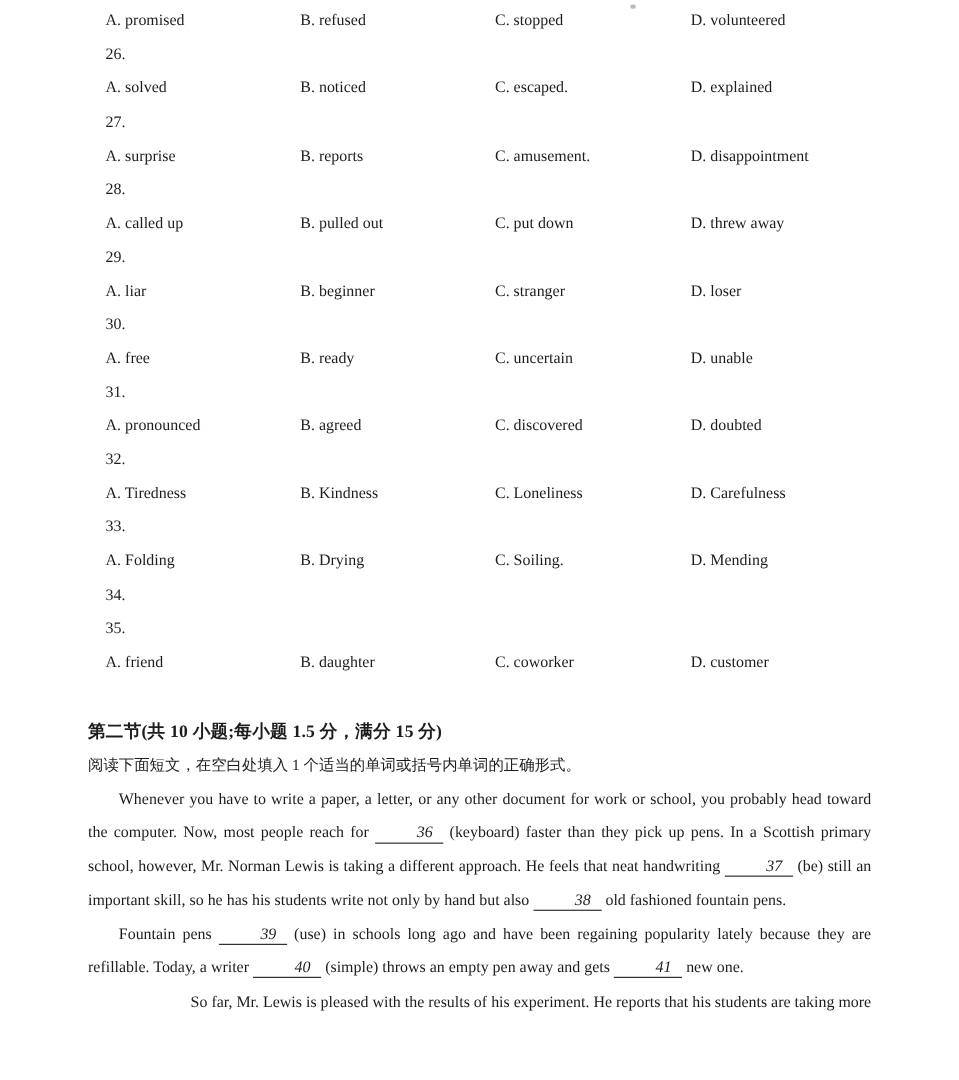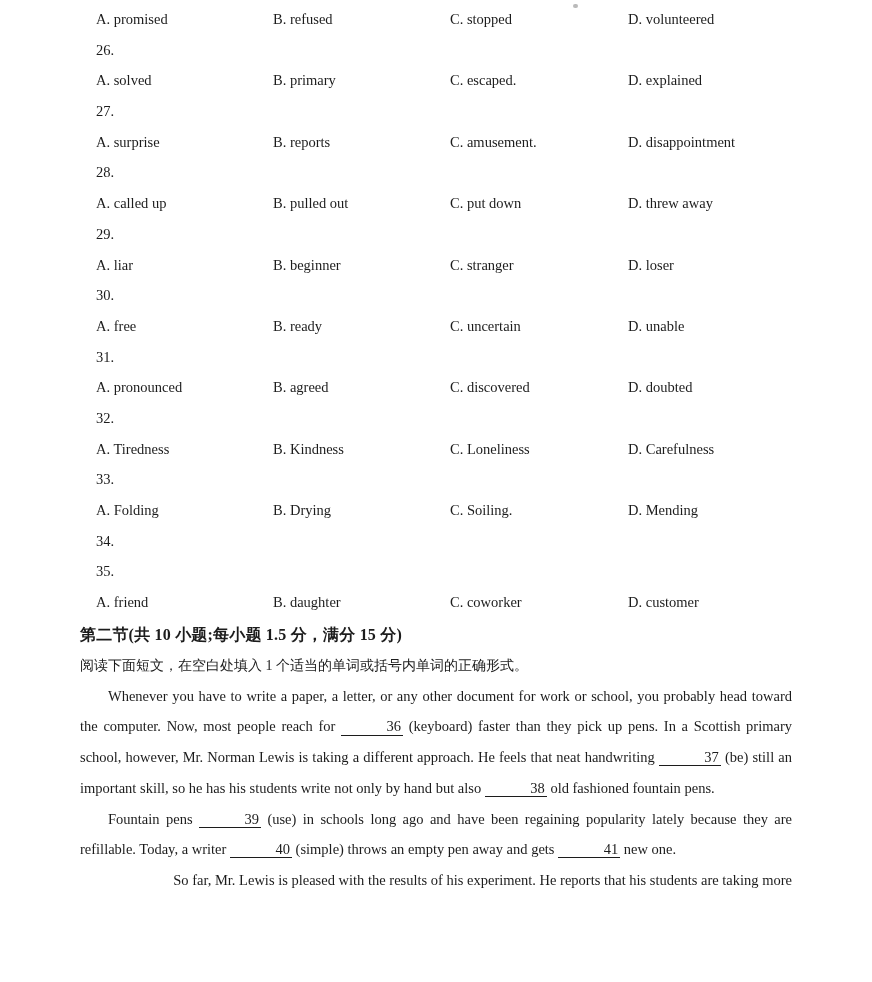--- a/index.html
+++ b/index.html
@@ -18,54 +18,56 @@
   .content { position:absolute; left:80px; top:4px; width:712px; }
 
   .row { height:30.7px; line-height:30.7px; font-size:14.5px; white-space:nowrap;margin-left:16px; }
   .opts { display:grid; grid-template-columns:177px 177px 178px auto; }
   .opt { display:block; }
   .qnum { }
 
   .heading {
     font-size:16px; font-weight:700; line-height:33px;
     letter-spacing:.2px;
+    margin-top:31px;
   }
   .instruction { font-size:14px; line-height:30px; }
 
   .para {
     margin:0; font-size:14.5px; line-height:30.7px;
     text-align:justify; text-indent:28px;
   }
   .para:last-child { text-align:right; }
 
   .blank {
-    display:inline-block; min-width:58px; text-align:right;
+    display:inline-block; min-width:58px; text-align:center;
     border-bottom:1.4px solid #1c1c1c; line-height:1.05;
     padding:0 2px;
+    font-style:italic;
   }
 </style>
 </head>
 <body>
 
 <div class="page">
   <div class="scan-artifact"></div>
 
   <div class="content">
 
     <div class="row opts">
       <span class="opt">A. promised</span>
       <span class="opt">B. refused</span>
       <span class="opt">C. stopped</span>
       <span class="opt">D. volunteered</span>
     </div>
 
     <div class="row qnum">26.</div>
     <div class="row opts">
       <span class="opt">A. solved</span>
-      <span class="opt">B. primary</span>
+      <span class="opt">B. noticed</span>
       <span class="opt">C. escaped.</span>
       <span class="opt">D. explained</span>
     </div>
 
     <div class="row qnum">27.</div>
     <div class="row opts">
       <span class="opt">A. surprise</span>
       <span class="opt">B. reports</span>
       <span class="opt">C. amusement.</span>
       <span class="opt">D. disappointment</span>

